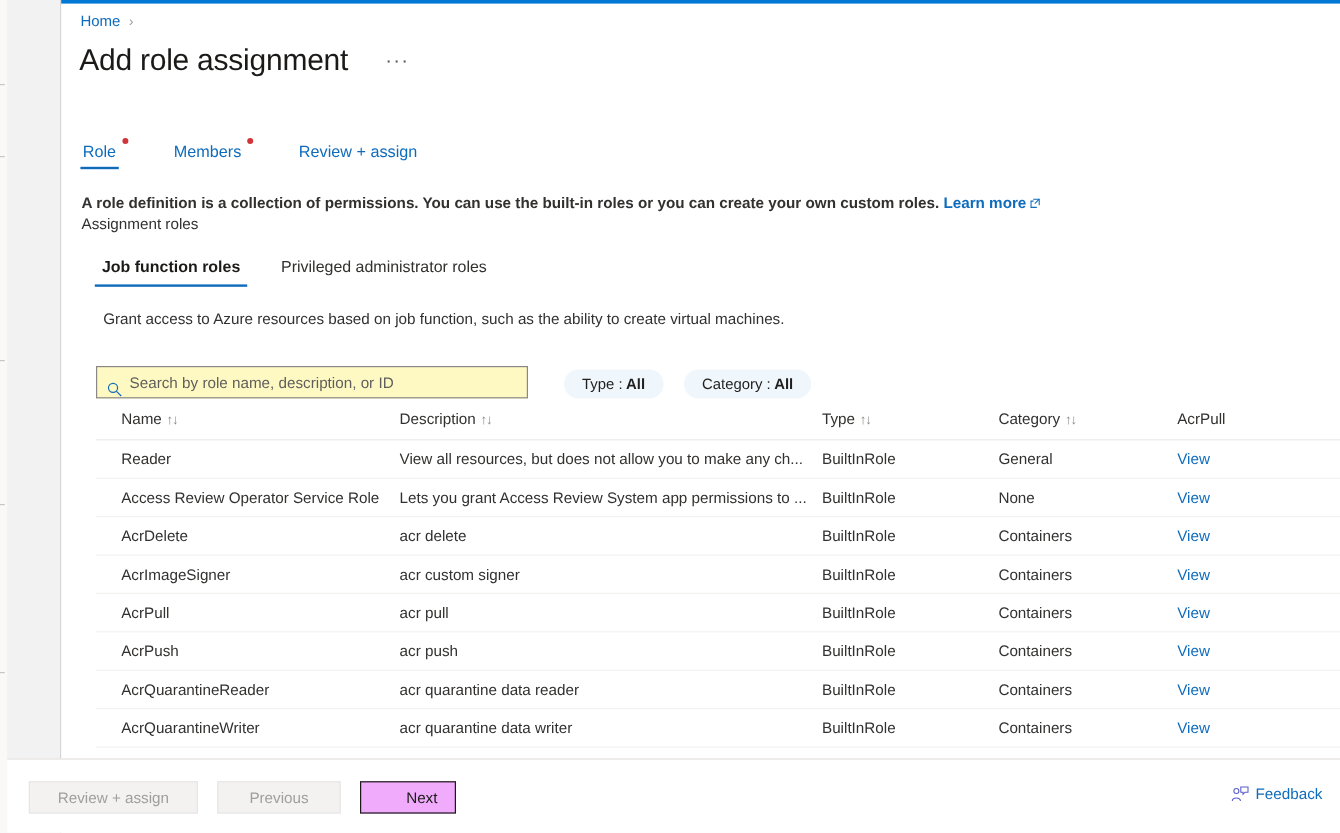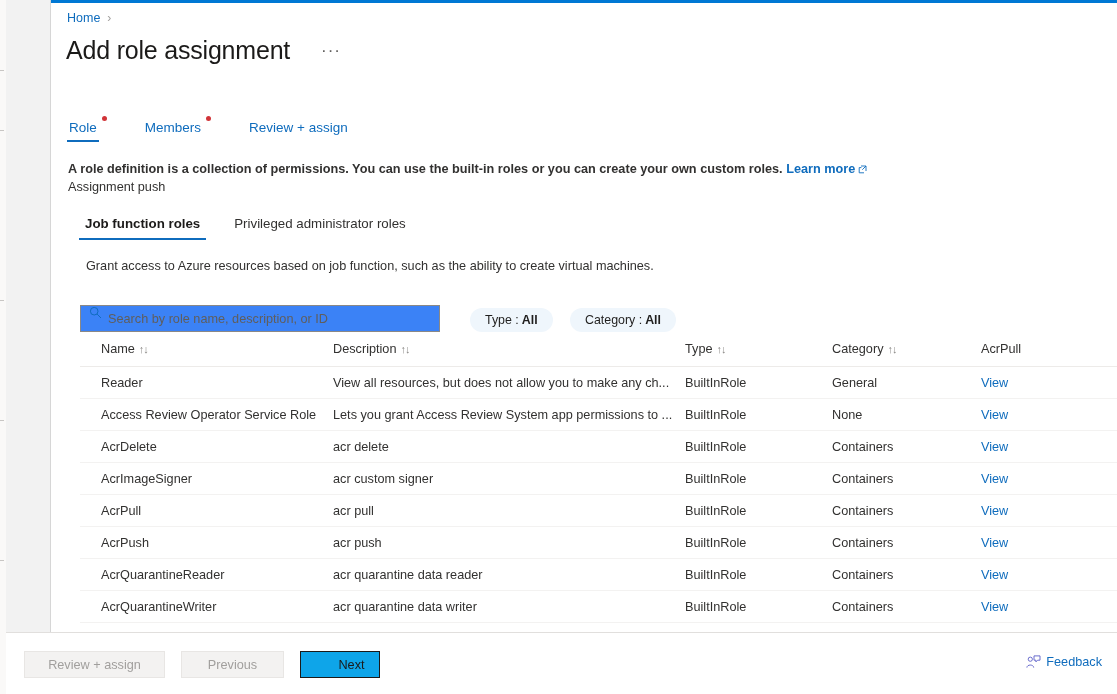--- a/index.html
+++ b/index.html
@@ -75,21 +75,21 @@
   .pivot-item.active::after {
     content: ""; position: absolute; left: 0; right: 0; bottom: 0;
     height: 2px; background: #0f6cbd;
   }
 
   .pivot-desc { position: absolute; left: 35px; top: 259px; font-size: 12.7px; color: #323130; }
 
   
   .search-box {
     position: absolute; left: 29px; top: 305px; width: 360px; height: 27px;
-    border: 1px solid #8a8886; background: #3b82f6; display: flex; align-items: flex-start;
+    border: 1px solid #8a8886; background: #fef9c3; display: flex; align-items: flex-end;
   }
   .search-icon { margin: 0 6px 0 8px; flex: none; display: block; }
   .search-input {
     border: 0; outline: 0; background: transparent; width: 100%; height: 100%;
     font-family: "Liberation Sans", sans-serif; font-size: 12.7px; color: #323130; padding: 0;
   }
   .search-input::placeholder { color: #605e5c; opacity: 1; }
 
   .pill {
     position: absolute; top: 308px; height: 24px; border-radius: 12px;
@@ -137,21 +137,21 @@
   .footer {
     position: absolute; left: 6px; bottom: 0; width: 1111px; height: 62px;
     background: #ffffff; border-top: 1px solid #e1dfdd;
   }
   .btn {
     position: absolute; top: 18px; height: 27px; font-size: 12.7px;
     font-family: "Liberation Sans", sans-serif; display: inline-flex;
     align-items: center; justify-content: center; padding: 0 14px; white-space: nowrap;
   }
   .btn-disabled { background: #f3f2f1; border: 1px solid #e8e6e4; color: #a19f9d; cursor: default; }
-  .btn-default { background: #0ea5e9; border: 1px solid #1b1a19; color: #1b1a19; cursor: pointer; padding-left: 37px; }
+  .btn-default { background: #f0abfc; border: 1px solid #1b1a19; color: #1b1a19; cursor: pointer; padding-left: 37px; }
   #btn-review { left: 18px; width: 141px; }
   #btn-previous { left: 175px; width: 103px; }
   #btn-next { left: 294px; width: 80px; }
 
   .feedback {
     position: absolute; right: 15px; top: 22px;
     display: inline-flex; align-items: center; gap: 5px;
     font-size: 12.7px; color: #0f6cbd; cursor: pointer;
   }
 </style>
@@ -197,21 +197,21 @@
     </div>
 
     <div class="desc-line">
       <span>A role definition is a collection of permissions. You can use the built-in roles or you can create your own custom roles.</span>
       <span class="desc-link">Learn more</span><span class="ext-icon"><svg width="9" height="9" viewBox="0 0 9 9">
             <path d="M3 1 H8 V6" stroke="#0f6cbd" stroke-width="0.9" fill="none"></path>
             <path d="M8 1 L4.3 4.7" stroke="#0f6cbd" stroke-width="0.9" fill="none"></path>
             <path d="M6 7.8 H1.2 V2.6 H3.4" stroke="#0f6cbd" stroke-width="0.9" fill="none"></path>
           </svg></span>
     </div>
-    <div class="assign-type-label">Assignment push</div>
+    <div class="assign-type-label">Assignment roles</div>
 
     <div class="pivot">
       <div class="pivot-item active">Job function roles</div><div class="pivot-item">Privileged administrator roles</div>
     </div>
     <div class="pivot-desc">Grant access to Azure resources based on job function, such as the ability to create virtual machines.</div>
 
     <div class="search-box">
       <svg class="search-icon" width="13" height="13" viewBox="0 0 13 13">
         <circle cx="5.2" cy="5.2" r="3.8" stroke="#0f6cbd" stroke-width="1" fill="none"></circle>
         <path d="M8.1 8.1 L12 12" stroke="#0f6cbd" stroke-width="1" fill="none"></path>

